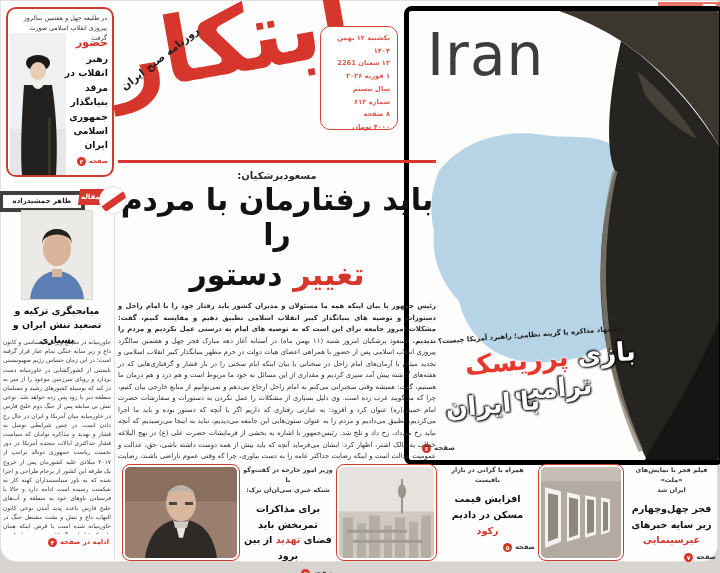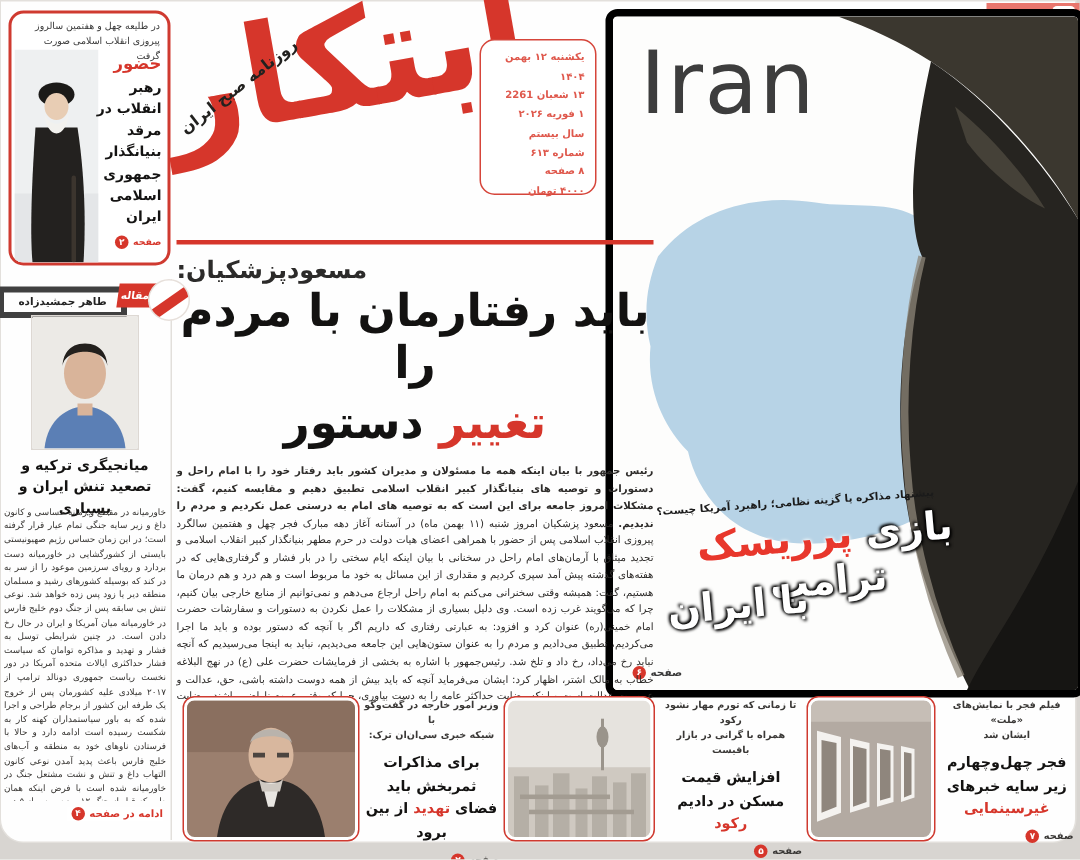--- a/index.html
+++ b/index.html
@@ -42,21 +42,21 @@
             font-size:26px;font-weight:bold;color:#fff;
             text-shadow:0 0 3px #000,1px 1px 2px #000,-1px -1px 2px #000;}
   .trump-h2{position:absolute;left:26px;top:378px;width:115px;transform:rotate(-5deg);text-align:center;
             font-size:26px;font-weight:bold;color:#fff;
             text-shadow:0 0 3px #000,1px 1px 2px #000,-1px -1px 2px #000;}
   .trump-accent{color:#e8372c;text-shadow:0 0 2px #fff,0 0 3px #fff;}
   .trump-ref{position:absolute;left:10px;bottom:7px;font-size:7px;color:#3a3a3a;font-weight:bold;direction:rtl;}
   
   .main-story{left:118px;top:160px;width:318px;height:302px;}
   .main-rule{border-top:3px solid #d6362b;width:100%;}
-  .main-kicker{text-align:left;font-size:16px;font-weight:bold;color:#2c2b2a;margin-top:7px;}
+  .main-kicker{text-align:center;font-size:10px;font-weight:bold;color:#2c2b2a;margin-top:7px;}
   .main-h1{text-align:center;font-size:30px;font-weight:bold;color:#131211;margin-top:1px;letter-spacing:-1px;}
   .main-h2{text-align:center;font-size:30px;font-weight:bold;color:#131211;margin-top:5px;letter-spacing:-1px;}
   .main-body{margin-top:9px;font-size:6.8px;line-height:1.7;text-align:justify;color:#2e2c2a;}
   .main-body .lead-par{font-weight:bold;}
   .main-ref{font-size:7.5px;color:#d6362b;font-weight:bold;margin-top:2px;}
   
   .editorial{left:0;top:186px;width:113px;height:376px;}
   .ed-author{position:absolute;right:28px;top:5px;width:78px;height:13px;border:4px solid #404040;
              border-radius:2px;font-size:7px;font-weight:bold;line-height:13px;text-align:center;color:#222;}
   .ed-tab{position:absolute;right:0px;top:3px;width:34px;height:16px;background:#d6362b;color:#fff;
@@ -237,21 +237,20 @@
       <g fill="#a39c92">
           <rect x="8" y="62" width="60" height="3"></rect>
           <rect x="14" y="72" width="70" height="3"></rect>
         </g>
       <rect x="62" y="12" width="2" height="34" fill="#9a948b"></rect>
       <ellipse cx="63" cy="24" rx="4" ry="7" fill="#9a948b"></ellipse>
     </svg>
   </div>
   <div class="bx-text bt2 abs">
     <div class="bx-kicker">
-      <div>تا زمانی که تورم مهار نشود رکود</div>
       <div>همراه با گرانی در بازار باقیست</div>
     </div>
     <div class="bx-title">
       <span>افزایش قیمت مسکن در دادیم </span><span class="red">رکود</span><span></span>
     </div>
     <div class="bx-ref">
       <span>صفحه</span><span class="badge">۵</span>
     </div>
   </div>
 
@@ -269,21 +268,21 @@
         <polygon points="7,26 17,28 17,70 7,74"></polygon>
         <polygon points="28,30 37,32 37,67 28,70"></polygon>
         <polygon points="46,32 53,33 53,64 46,66"></polygon>
         <polygon points="62,34 67,35 67,62 62,64"></polygon>
       </g>
     </svg>
   </div>
   <div class="bx-text bt3 abs">
     <div class="bx-kicker">
       <div>فیلم فجر با نمایش‌های «ملت»</div>
-      <div>ایشان شد</div>
+      <div>ایران شد</div>
     </div>
     <div class="bx-title">
       <span>فجر چهل‌وچهارم زیر سایه خبرهای </span><span class="red">غیرسینمایی</span><span></span>
     </div>
     <div class="bx-ref">
       <span>صفحه</span><span class="badge">۷</span>
     </div>
   </div>
 </div>
 

